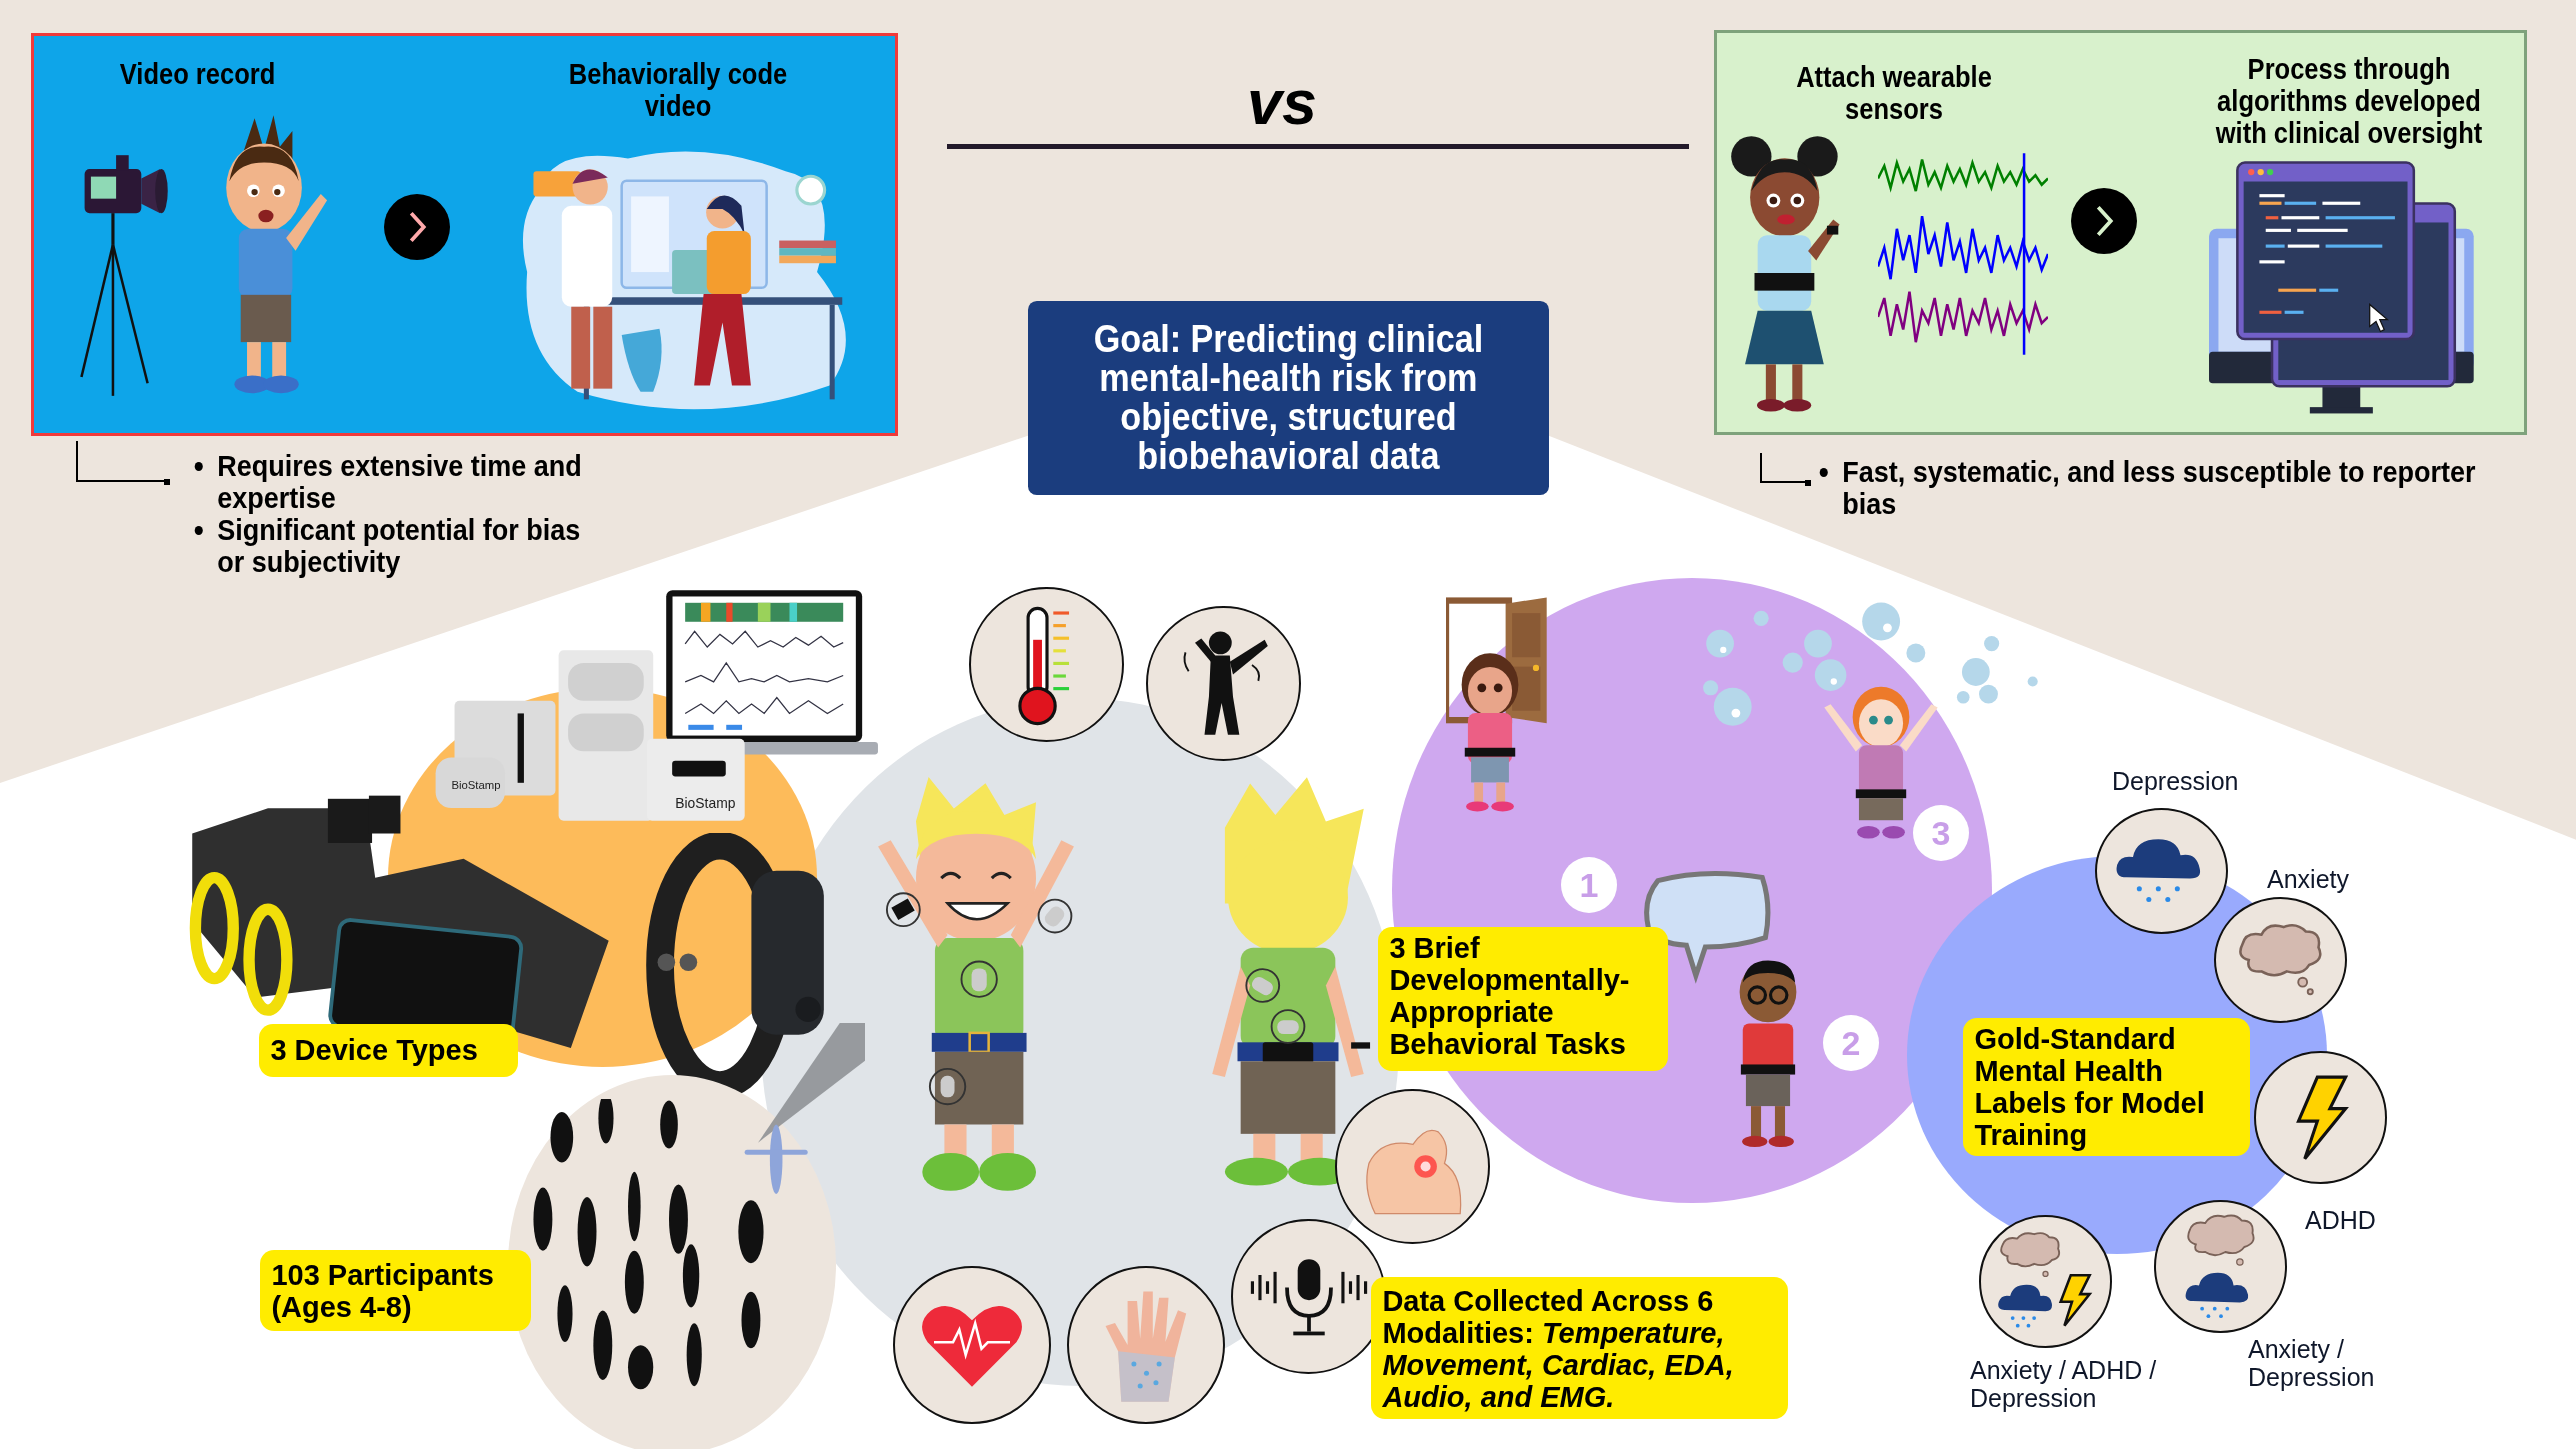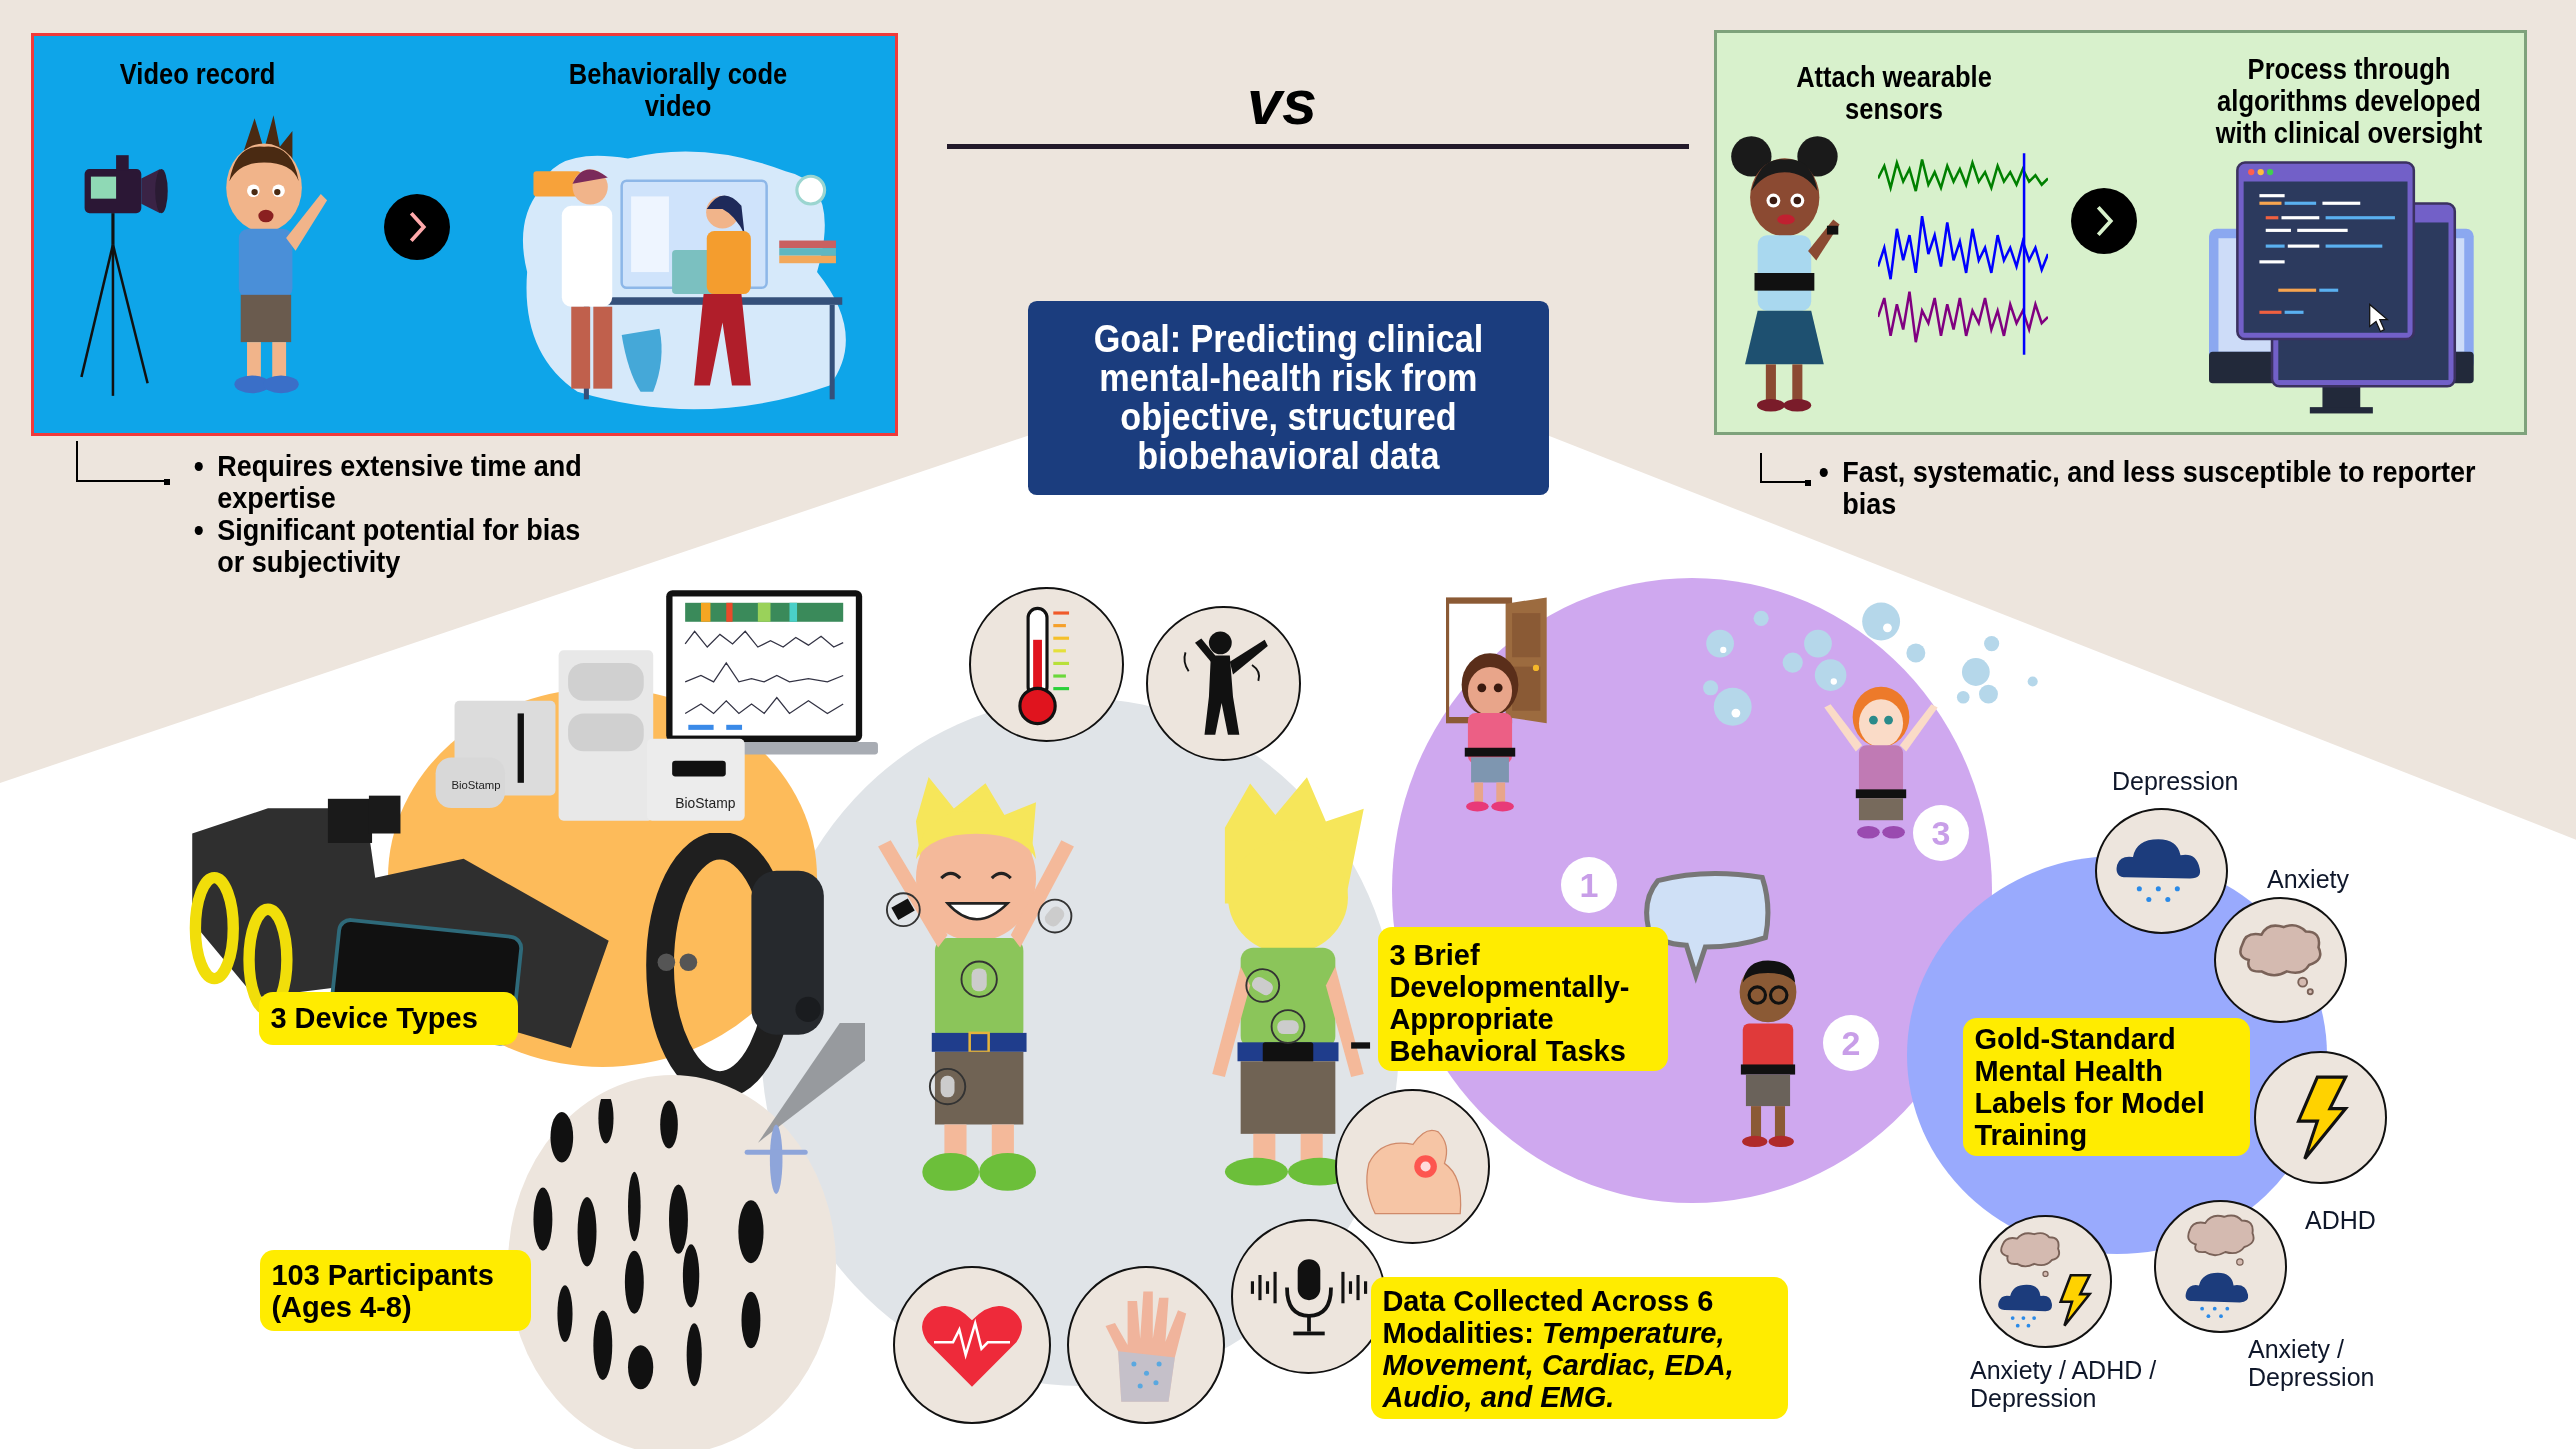--- a/index.html
+++ b/index.html
@@ -240,21 +240,21 @@
   <ellipse cx="160" cy="280" rx="30" ry="80" fill="none" stroke="#f1de0a" stroke-width="18"></ellipse>
 </svg>
 
 <svg class="device" style="left:638px;top:833px;" width="189" height="271" viewBox="0 0 300 430">
   <ellipse cx="130" cy="210" rx="95" ry="190" fill="none" stroke="#1f1f1f" stroke-width="44"></ellipse>
   <rect x="180" y="60" width="115" height="260" rx="40" fill="#26292d"></rect>
   <circle cx="270" cy="280" r="20" fill="#1a1c1f"></circle>
   <circle cx="45" cy="205" r="14" fill="#555"></circle>
     <circle cx="80" cy="205" r="14" fill="#555"></circle>
 </svg>
-<div class="ylabel" style="left:259px;top:992px;width:259px;height:53px;font-size:29px;line-height:37px;">
+<div class="ylabel" style="left:259px;top:1024px;width:259px;height:53px;font-size:29px;line-height:37px;">
   <span>3 Device Types</span>
 </div>
 
 <div class="circle" style="left:508px;top:1075px;width:328px;height:379px;background:#ede5dd;"></div>
 <svg class="abs" style="left:758px;top:1023px;" width="107" height="126" viewBox="0 0 170 200">
   <polygon points="0,190 130,0 170,0 170,60" fill="#8a8d91" opacity="0.85"></polygon>
 </svg>
 <svg class="abs" style="left:524px;top:1099px;" width="290" height="297" viewBox="0 0 460 470">
   <g fill="#111">
     <ellipse cx="60" cy="60" rx="18" ry="40"></ellipse>
@@ -482,21 +482,21 @@
   <rect x="30" y="186" width="70" height="50" fill="#6a625a"></rect>
   <rect x="38" y="236" width="16" height="50" fill="#8b5a35"></rect>
     <rect x="76" y="236" width="16" height="50" fill="#8b5a35"></rect>
   <ellipse cx="44" cy="292" rx="20" ry="9" fill="#b02a2a"></ellipse>
     <ellipse cx="86" cy="292" rx="20" ry="9" fill="#b02a2a"></ellipse>
 </svg>
 <div class="num-badge" style="left:1561px;top:857px;">1</div>
 <div class="num-badge" style="left:1823px;top:1015px;">2</div>
 <div class="num-badge" style="left:1913px;top:805px;">3</div>
 
-<div class="ylabel" style="left:1378px;top:927px;width:290px;height:144px;font-size:29px;line-height:32px;padding-top:12px;">
+<div class="ylabel" style="left:1378px;top:927px;width:290px;height:144px;font-size:29px;line-height:32px;padding-top:5px;">
   <div>3 Brief</div>
   <div>Developmentally-</div>
   <div>Appropriate</div>
   <div>Behavioral Tasks</div>
 </div>
 
 <div class="circle" style="left:1907px;top:856px;width:420px;height:398px;background:#99aafd;"></div>
 <div class="ylabel" style="left:1947px;top:1018px;width:287px;height:138px;font-size:29px;line-height:32px;padding-top:5px;margin-left:16px;">
   <div>Gold-Standard</div>
   <div>Mental Health</div>

